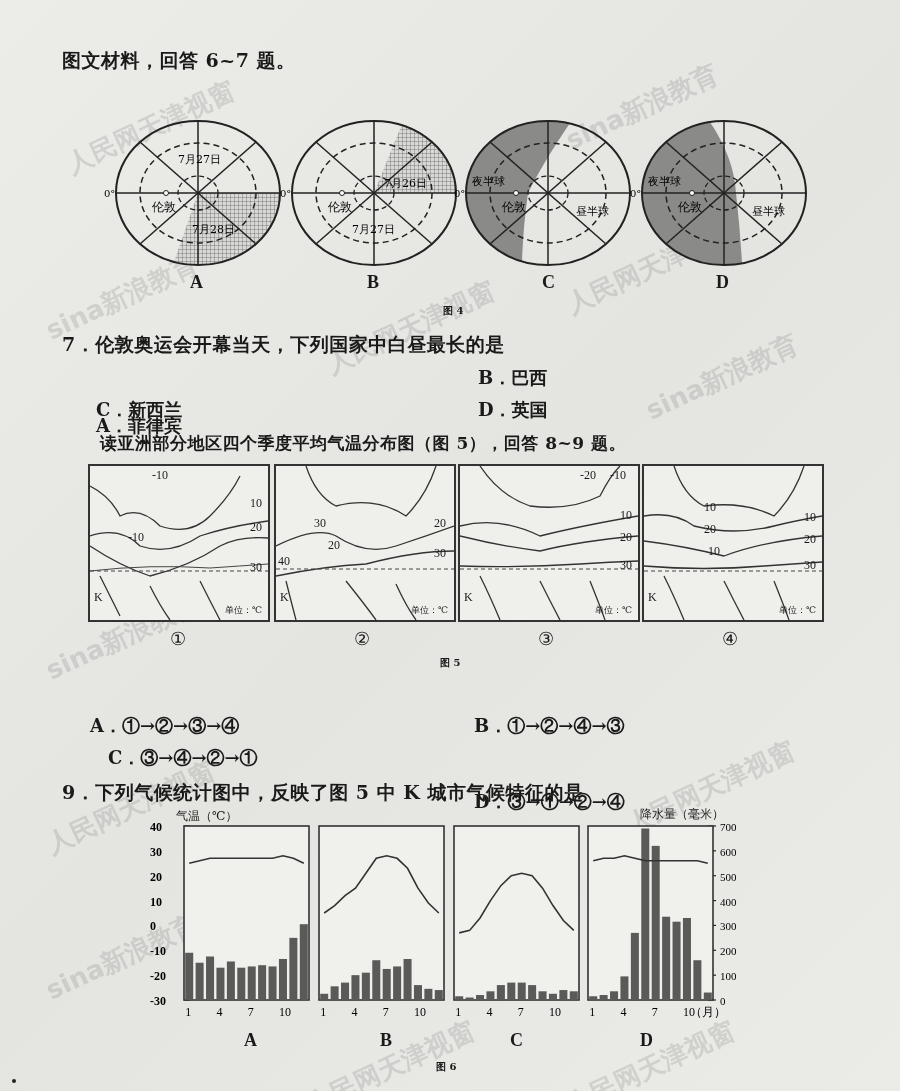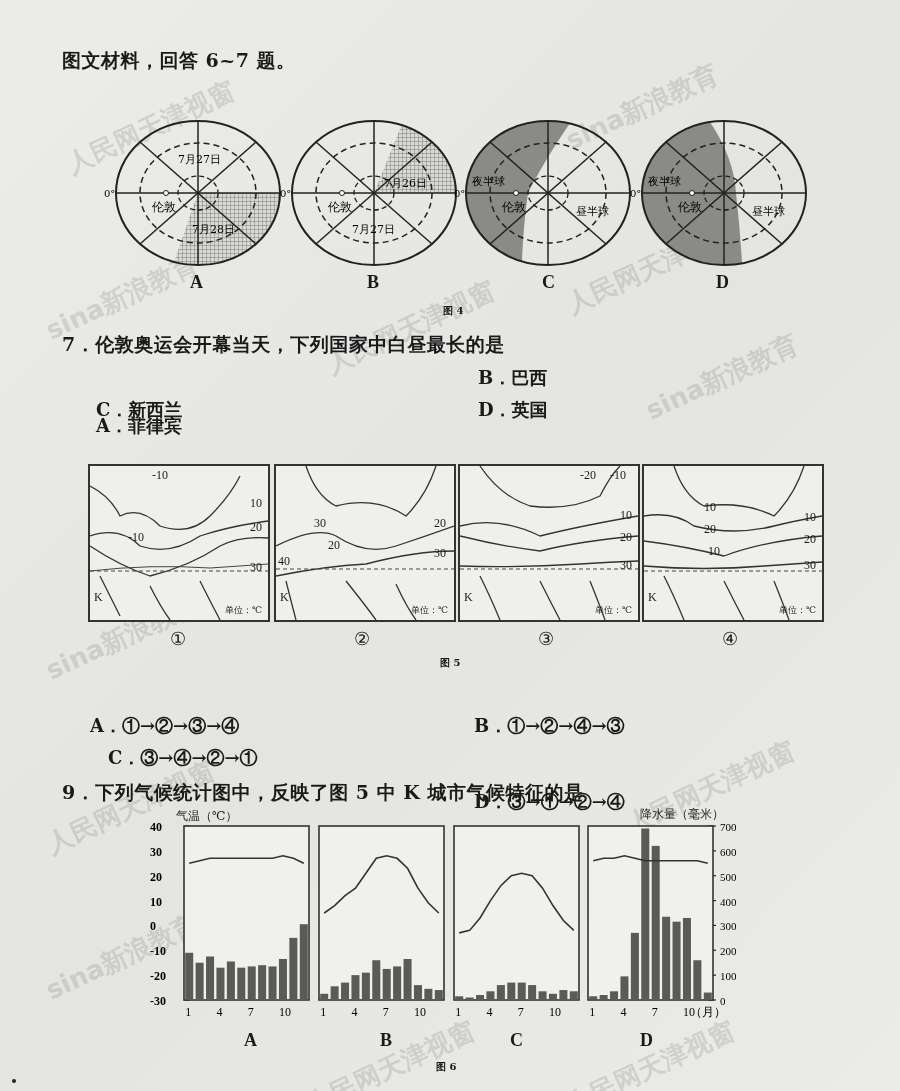--- a/index.html
+++ b/index.html
@@ -122,20 +122,21 @@
     <div class="letter" style="left:542px;top:272px;">C</div>
     <div class="letter" style="left:716px;top:272px;">D</div>
     <div class="caption" style="left:443px;top:304px;">图 4</div>
   </div>
 
   <div class="line" style="left:62px;top:332px;">7．伦敦奥运会开幕当天，下列国家中白昼最长的是</div>
   <div class="opt" style="left:96px;top:366px;margin-top:48px;">A．菲律宾</div>
   <div class="opt" style="left:478px;top:366px;">B．巴西</div>
   <div class="opt" style="left:96px;top:398px;">C．新西兰</div>
   <div class="opt" style="left:478px;top:398px;">D．英国</div>
+  <div class="line" style="left:100px;top:432px;font-size:17px;">读亚洲部分地区四个季度平均气温分布图（图 5），回答 8~9 题。</div>
 
   <div>
     <div class="map" style="left:88px;top:464px;width:178px;height:154px;">
       <svg width="178" height="154">
         <path d="M0 20 Q20 30 30 50 Q50 40 70 60 Q100 70 120 50 Q140 30 150 10" fill="none" stroke="#333" stroke-width="1.3"></path>
         <path d="M0 70 Q30 60 50 80 Q80 90 110 70 Q140 60 178 55" fill="none" stroke="#333" stroke-width="1.3"></path>
         <path d="M0 80 Q30 100 60 110 Q100 100 130 80 Q150 70 178 72" fill="none" stroke="#333" stroke-width="1.3"></path>
         <path d="M0 105 Q60 98 120 102 Q150 100 178 98" fill="none" stroke="#444" stroke-width="1"></path>
         <line x1="0" y1="105" x2="178" y2="105" stroke="#444" stroke-dasharray="4,3"></line>
         <path d="M10 110 Q20 130 30 150 M60 120 Q70 140 80 154 M110 115 Q120 135 130 154" fill="none" stroke="#333" stroke-width="1.3"></path>

